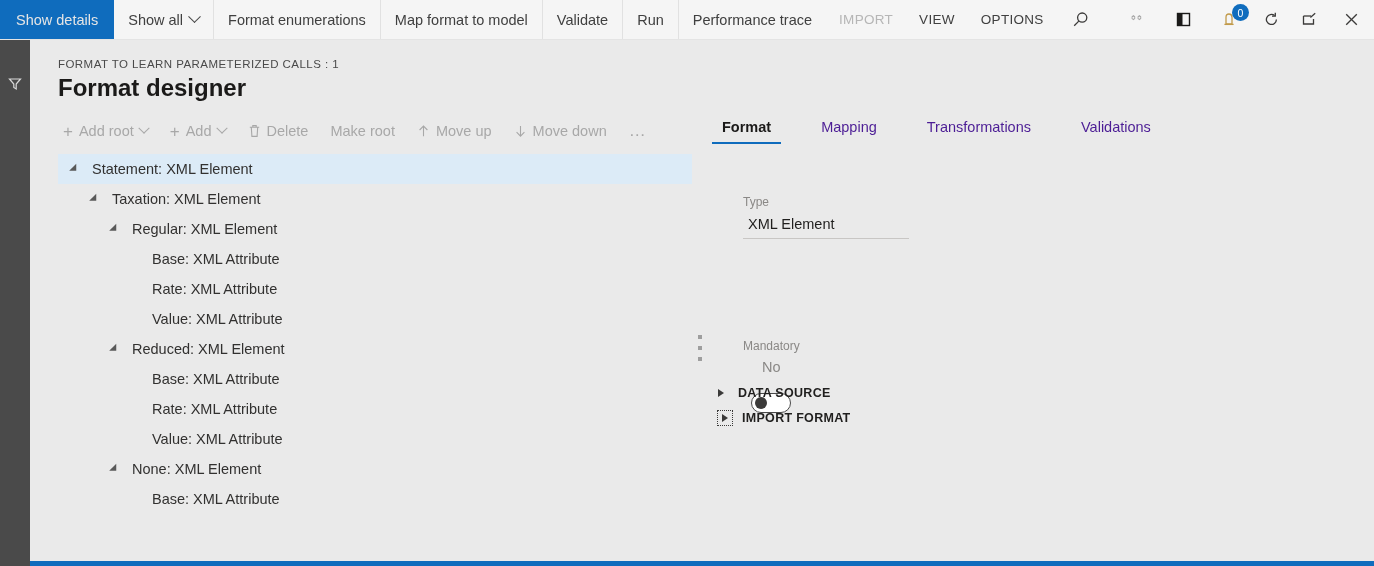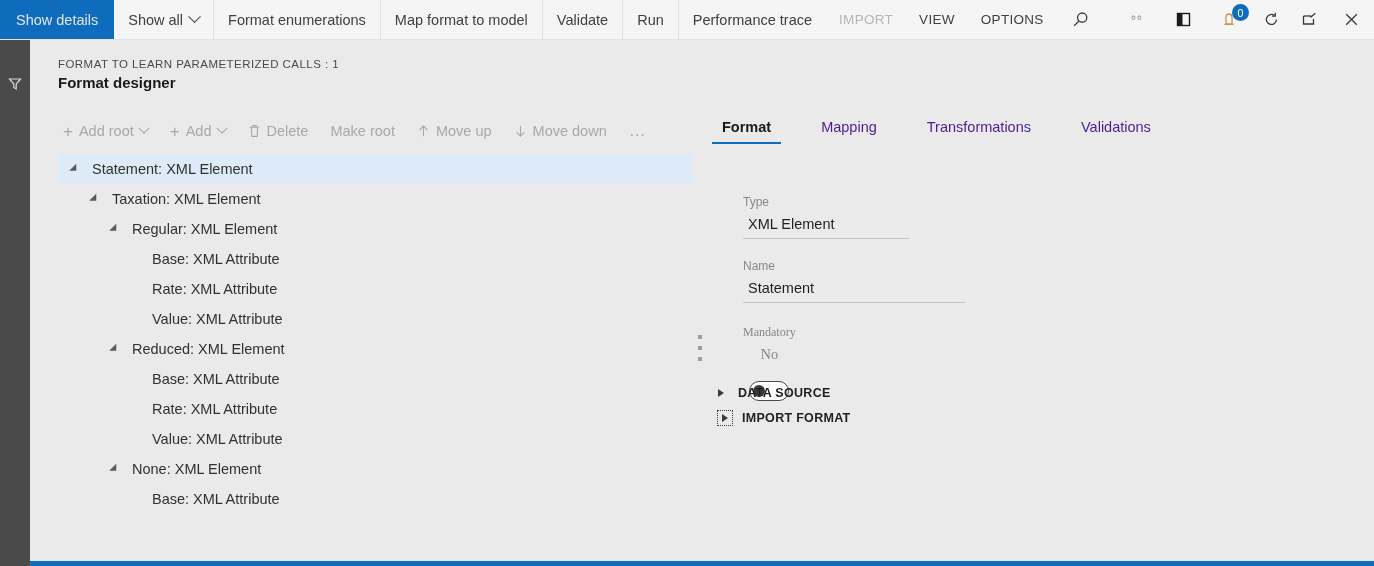--- a/index.html
+++ b/index.html
@@ -103,21 +103,21 @@
     width: 1344px; height: 520px;
     background: #EAEAEA;
   }
   .breadcrumb {
     position: absolute; left: 28px; top: 18px;
     font-size: 11.5px; letter-spacing: .45px;
     color: #4A4A4A;
   }
   .page-title {
     position: absolute; left: 28px; top: 34px;
-    font-size: 15px; font-weight: bold;
+    font-size: 24px; font-weight: bold;
     color: #1B1A19;
   }
 
   
   .actionbar {
     position: absolute; left: 28px; top: 75px;
     height: 32px;
     display: flex; align-items: center;
   }
   .ab-item {
@@ -213,21 +213,21 @@
     color: #201F1E;
     padding: 4px 2px 6px 5px;
     border-bottom: 1px solid #C8C6C4;
     background: transparent;
     width: 100%;
     font-family: "Liberation Sans", sans-serif;
   }
 
   .toggle-wrap {
     position: absolute;
-    left: 713px; top: 285px; font-family: Liberation Serif, serif;
+    left: 713px; top: 299px;
   }
   .toggle-label {
     font-size: 12px; color: #8A8886; margin-bottom: 6px;
   }
   .toggle-row { display: flex; align-items: center; gap: 18px; flex-direction: column; }
   .toggle-state { font-size: 14.5px; color: #8A8886; }
   .toggle {
     width: 40px; height: 20px;
     border-radius: 10px;
     border: 1.2px solid #4A4A4A;
@@ -480,24 +480,20 @@
           <span>Validations</span>
         </div>
       </div>
     </div>
 
     <div class="field" style="left:713px; top:155px; width:166px;">
       <div class="field-label">Type</div>
       <div class="field-value">XML Element</div>
     </div>
 
-    <div class="field" style="left:713px; top:219px; width:222px;">
-      <div class="field-label">Name</div>
-      <div class="field-value">Statement</div>
-    </div>
 
     <div class="toggle-wrap">
       <div class="toggle-label">Mandatory</div>
       <div class="toggle-row">
         <span class="toggle-state">No</span>
         <div class="toggle">
           <span class="knob"></span>
         </div>
       </div>
     </div>

